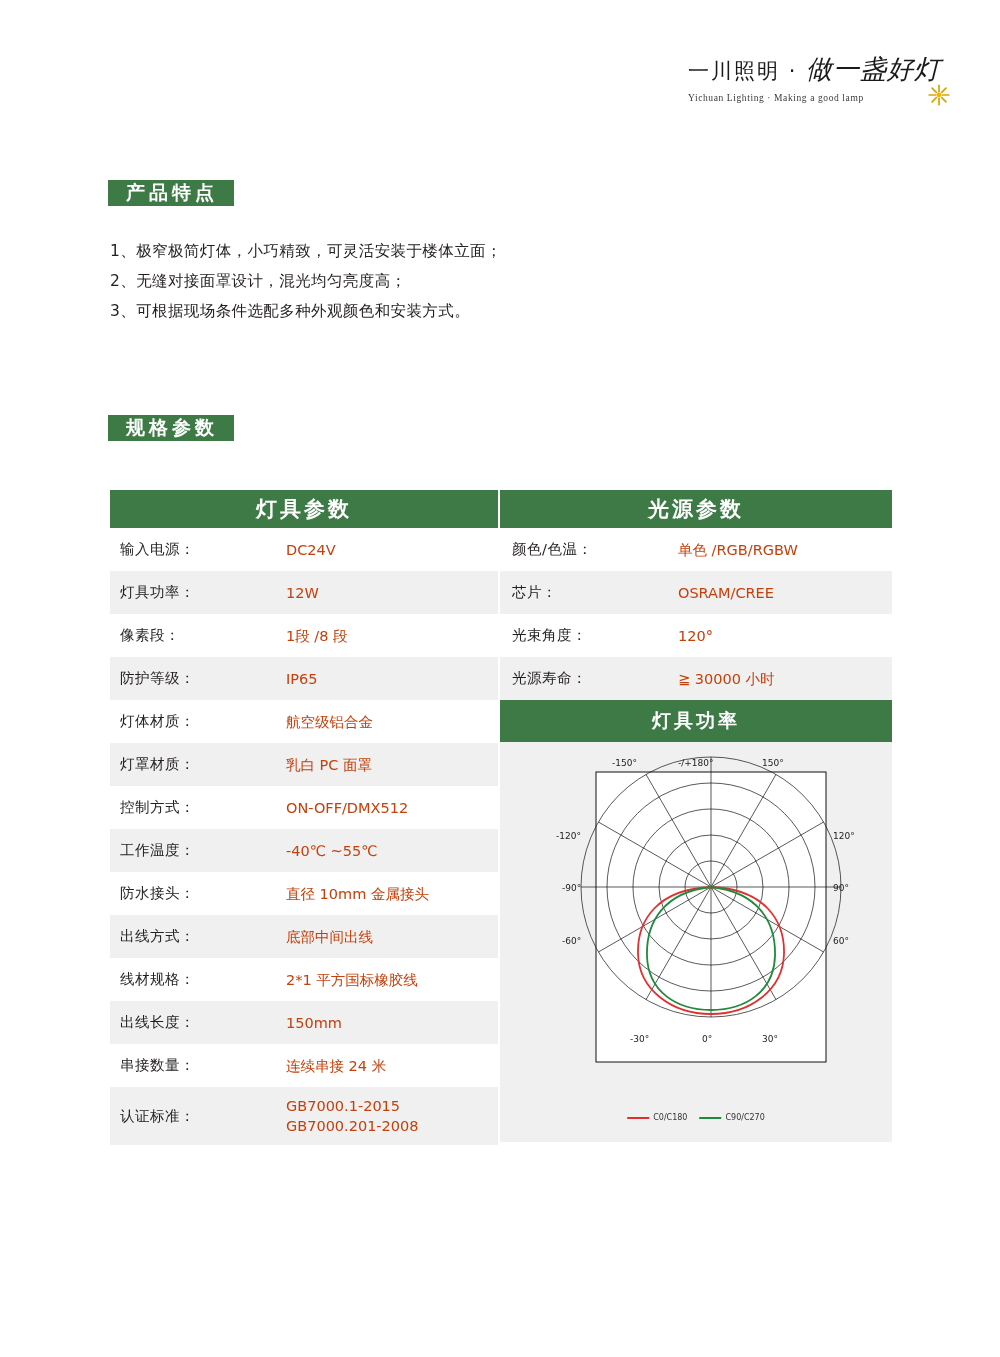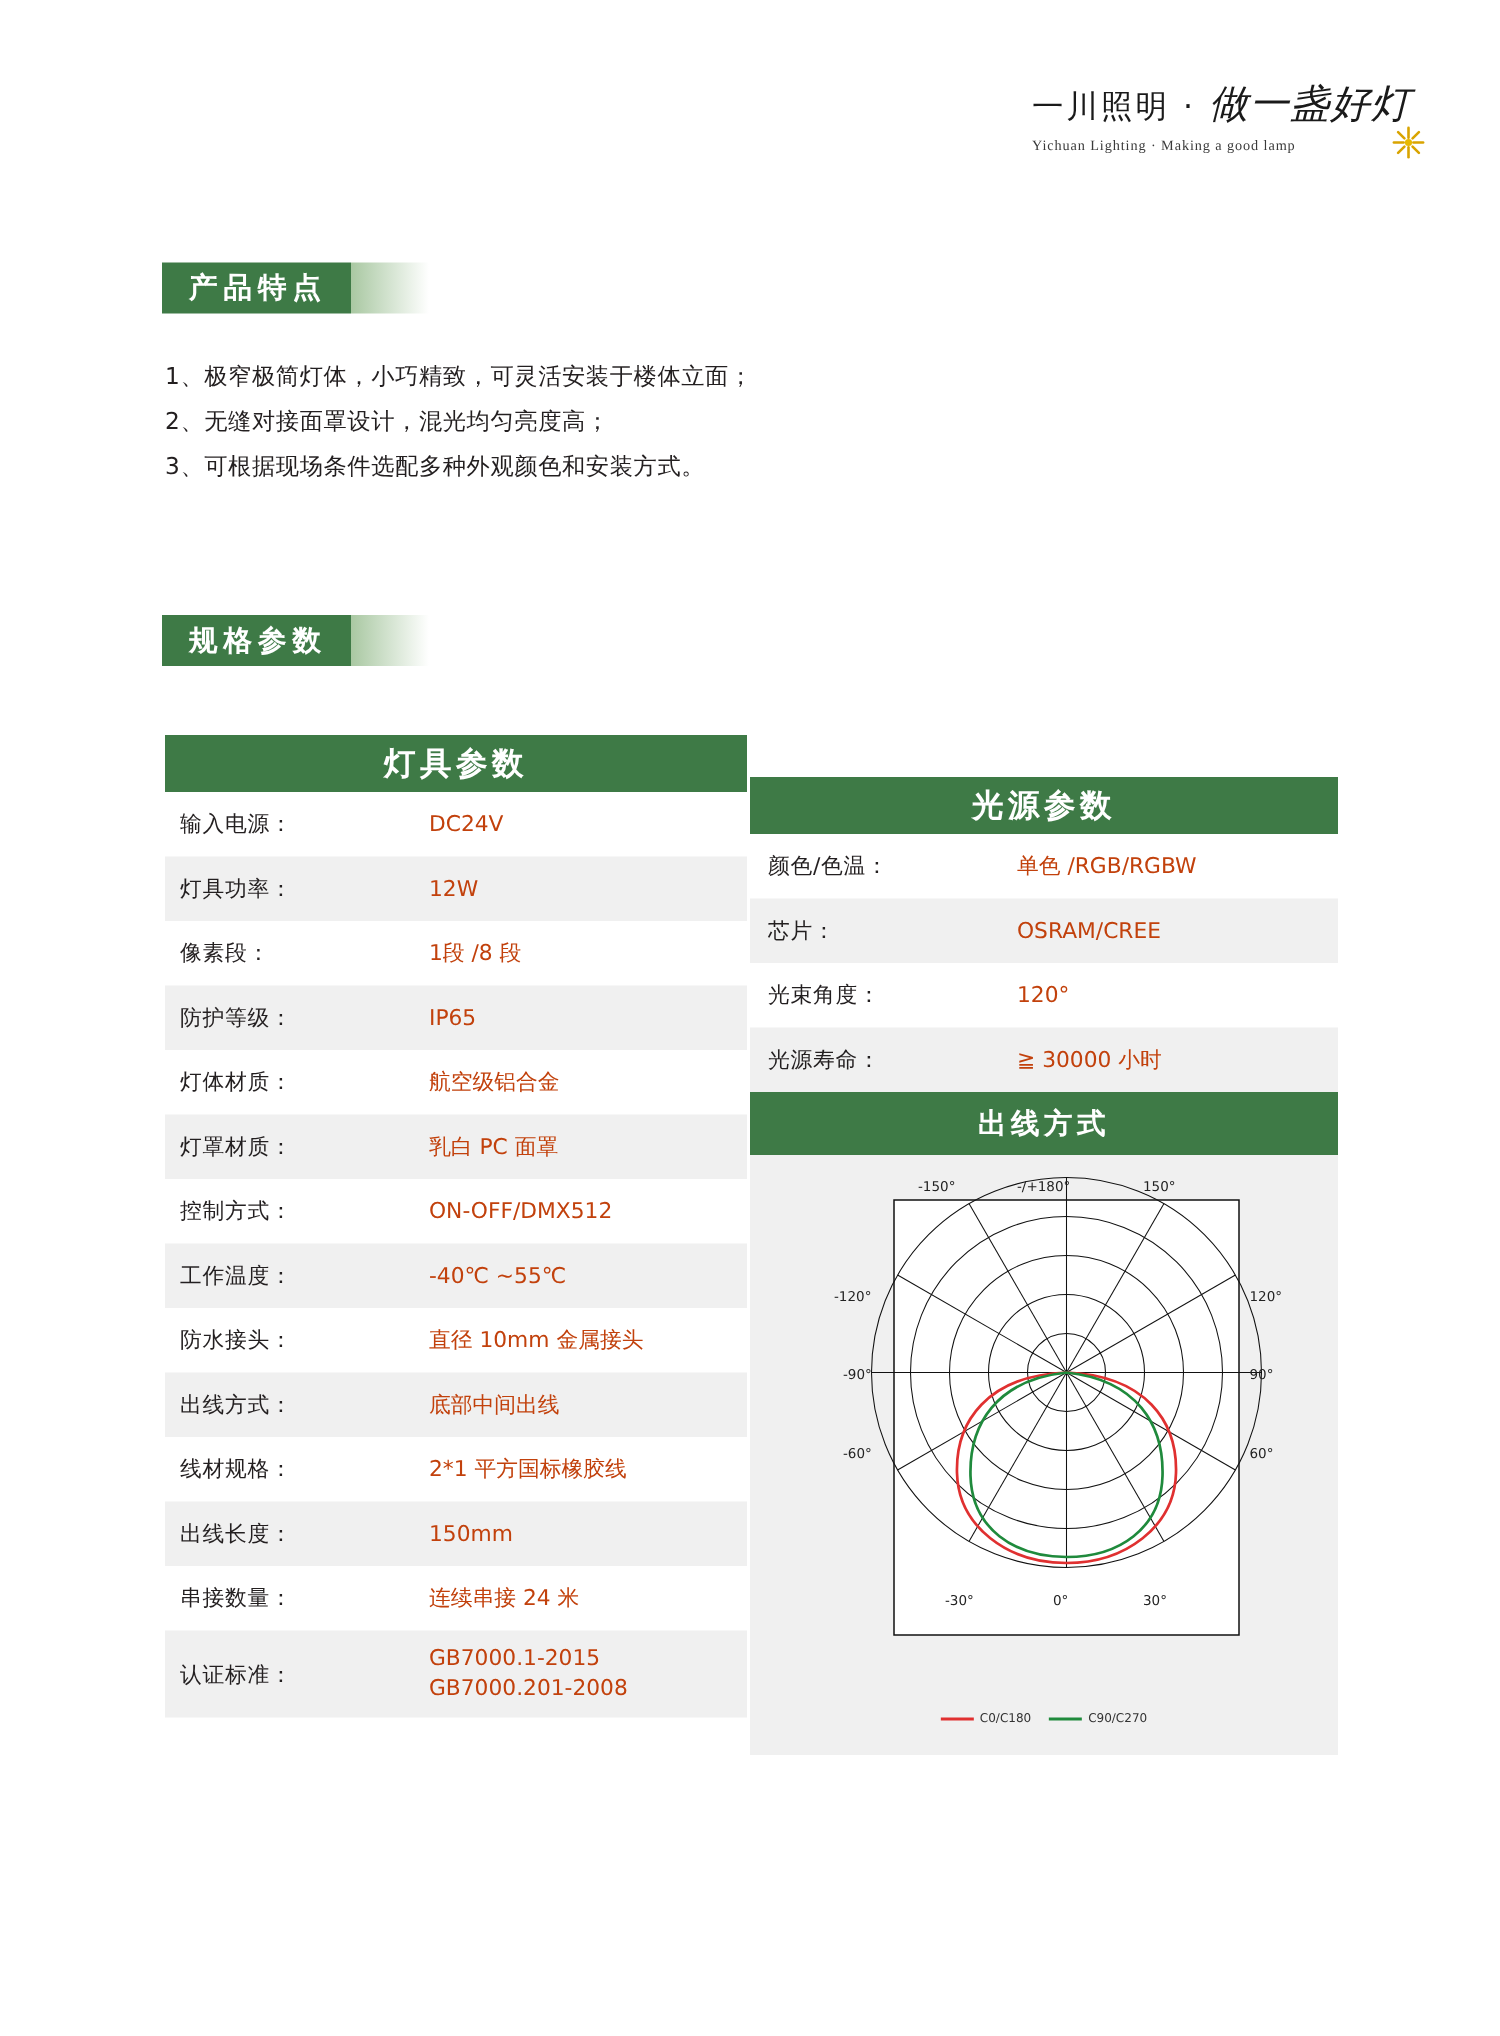--- a/index.html
+++ b/index.html
@@ -51,20 +51,21 @@
     width: 26px;
     height: 26px;
   }
 
   
   .section-head {
     position: absolute;
     height: 24px;
     display: flex;
     align-items: center;
+    flex-direction: column;
   }
   .section-head .bar {
     background: #3e7a46;
     height: 34px;
     display: flex;
     align-items: center;
     padding: 0 16px 0 18px;
   }
   .section-head .bar-text {
     color: #ffffff;
@@ -114,21 +115,21 @@
     color: #ffffff;
     height: 38px;
     display: flex;
     align-items: center;
     justify-content: center;
     font-size: 21px;
     font-weight: bold;
     letter-spacing: 3px;
     font-family: "DejaVu Sans", sans-serif;
   }
-  .col-right .tbl-title { margin-left: 0; margin-top: 28px; }
+  .col-right .tbl-title { margin-left: 0; }
 
   .row {
     display: flex;
     align-items: stretch;
     min-height: 43px;
     font-size: 14.5px;
     font-family: "DejaVu Sans", sans-serif;
     gap: 44px;
   }
   .row.alt { background: #f0f0f0; }
@@ -316,21 +317,21 @@
     </div>
     <div class="row plain">
       <div class="cell-k">光束角度：</div>
       <div class="cell-v">120°</div>
     </div>
     <div class="row alt">
       <div class="cell-k">光源寿命：</div>
       <div class="cell-v">≧ 30000 小时</div>
     </div>
 
-    <div class="tbl-title-sub">出线方式</div>
+    <div class="tbl-title-sub">灯具功率</div>
 
     <div class="polar-box">
       <svg width="392" height="380" viewBox="0 0 392 380">
 
         <rect x="96" y="30" width="230" height="290" fill="#ffffff" stroke="#111" stroke-width="1"></rect>
 
         <g stroke="#111" stroke-width="0.7" fill="none">
           <circle cx="211" cy="145" r="26"></circle>
           <circle cx="211" cy="145" r="52"></circle>
           <circle cx="211" cy="145" r="78"></circle>

